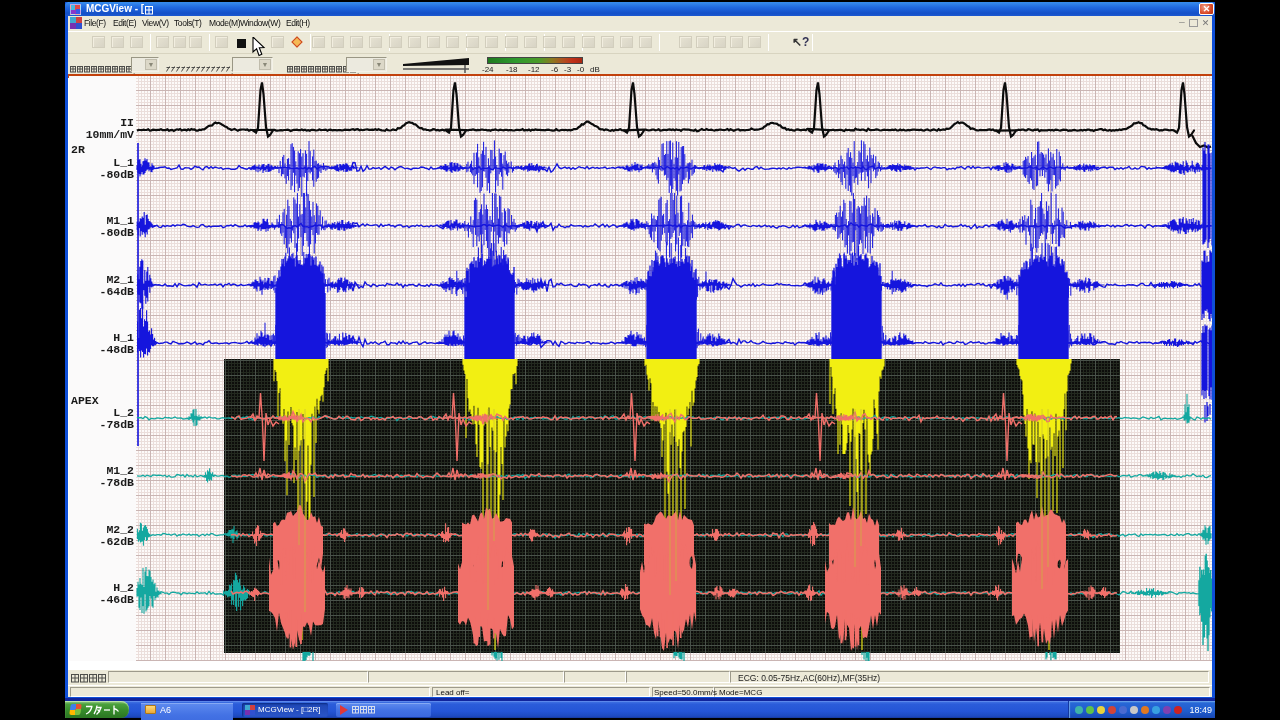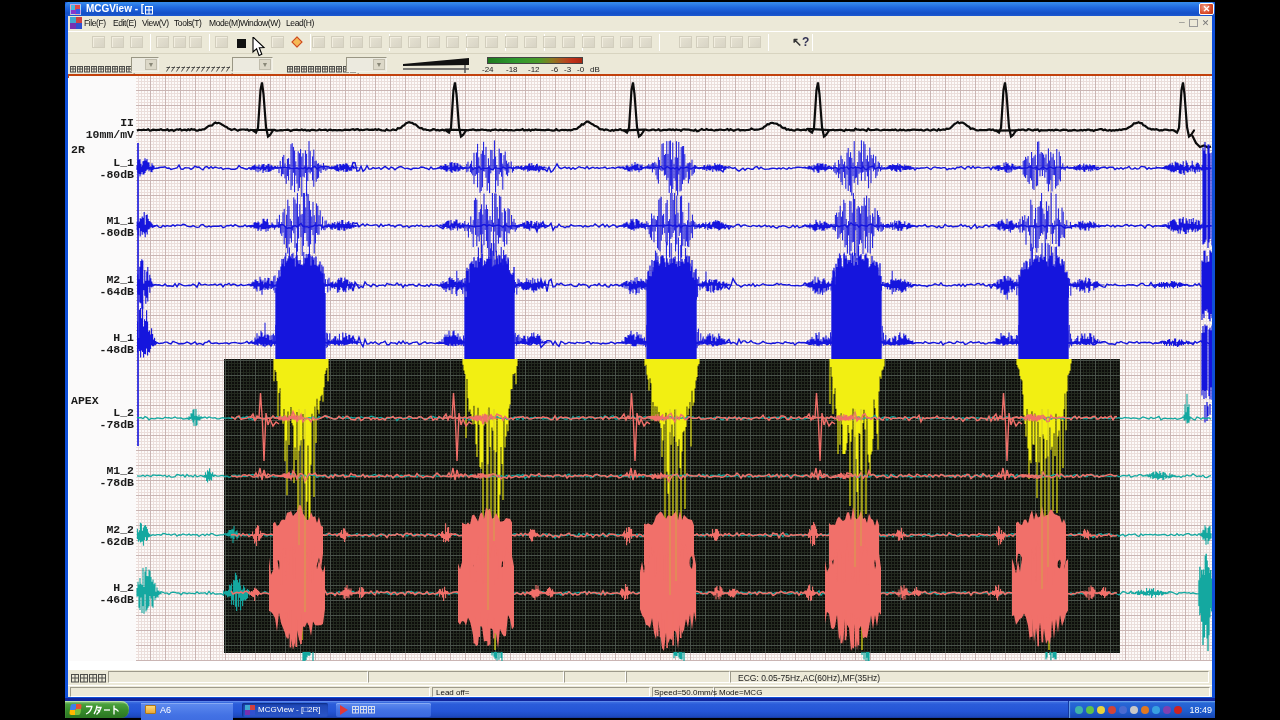--- a/index.html
+++ b/index.html
@@ -22,21 +22,21 @@
       <div style="position:absolute;right:1px;top:1px;width:15px;height:12px;border-radius:2px;background:radial-gradient(circle at 35% 30%,#f0a088,#d94a28 60%,#b03010);border:1px solid #fff;color:#fff;font-size:9px;font-weight:bold;text-align:center;line-height:11px">✕</div>
     </div>
     <div style="position:absolute;left:0;top:14px;width:1144px;height:15px;background:#ece9d8;font-size:8.5px;letter-spacing:-0.4px;color:#111">
       <div style="position:absolute;left:2px;top:1px;width:12px;height:12px;background:conic-gradient(#d04040 0 25%,#3050d0 0 50%,#7830b0 0 75%,#40a8d0 0)"></div>
       <span style="position:absolute;left:16px;top:2px">File(F)</span>
       <span style="position:absolute;left:45px;top:2px">Edit(E)</span>
       <span style="position:absolute;left:74px;top:2px">View(V)</span>
       <span style="position:absolute;left:106px;top:2px">Tools(T)</span>
       <span style="position:absolute;left:141px;top:2px">Mode(M)</span>
       <span style="position:absolute;left:172px;top:2px">Window(W)</span>
-      <span style="position:absolute;left:218px;top:2px">Lead(H)</span>
+      <span style="position:absolute;left:218px;top:2px">Edit(H)</span>
       <div style="position:absolute;right:24px;top:3px;width:9px;height:8px;color:#777;font-size:8px;line-height:8px">─</div>
       <div style="position:absolute;right:14px;top:3px;width:9px;height:8px;border:1px solid #999"></div>
       <div style="position:absolute;right:3px;top:2px;color:#777;font-size:9px">✕</div>
     </div>
     <div style="position:absolute;left:0;top:29px;width:1144px;height:23px;background:#ece9d8;border-top:1px solid #fff;border-bottom:1px solid #d8d4c0">
       <div style="position:absolute;left:24px;top:4px;width:13px;height:12px;border:1px solid #d2cebd;background:linear-gradient(135deg,#e6e2d2 0%,#d8d4c5 100%);box-shadow:inset 1px 1px 0 #f2eee0"></div>
       <div style="position:absolute;left:43px;top:4px;width:13px;height:12px;border:1px solid #d2cebd;background:linear-gradient(135deg,#e6e2d2 0%,#d8d4c5 100%);box-shadow:inset 1px 1px 0 #f2eee0"></div>
       <div style="position:absolute;left:62px;top:4px;width:13px;height:12px;border:1px solid #d2cebd;background:linear-gradient(135deg,#e6e2d2 0%,#d8d4c5 100%);box-shadow:inset 1px 1px 0 #f2eee0"></div>
       <div style="position:absolute;left:82px;top:2px;width:1px;height:17px;background:#c9c5b4;border-right:1px solid #fff"></div>
       <div style="position:absolute;left:88px;top:4px;width:13px;height:12px;border:1px solid #d2cebd;background:linear-gradient(135deg,#e6e2d2 0%,#d8d4c5 100%);box-shadow:inset 1px 1px 0 #f2eee0"></div>

